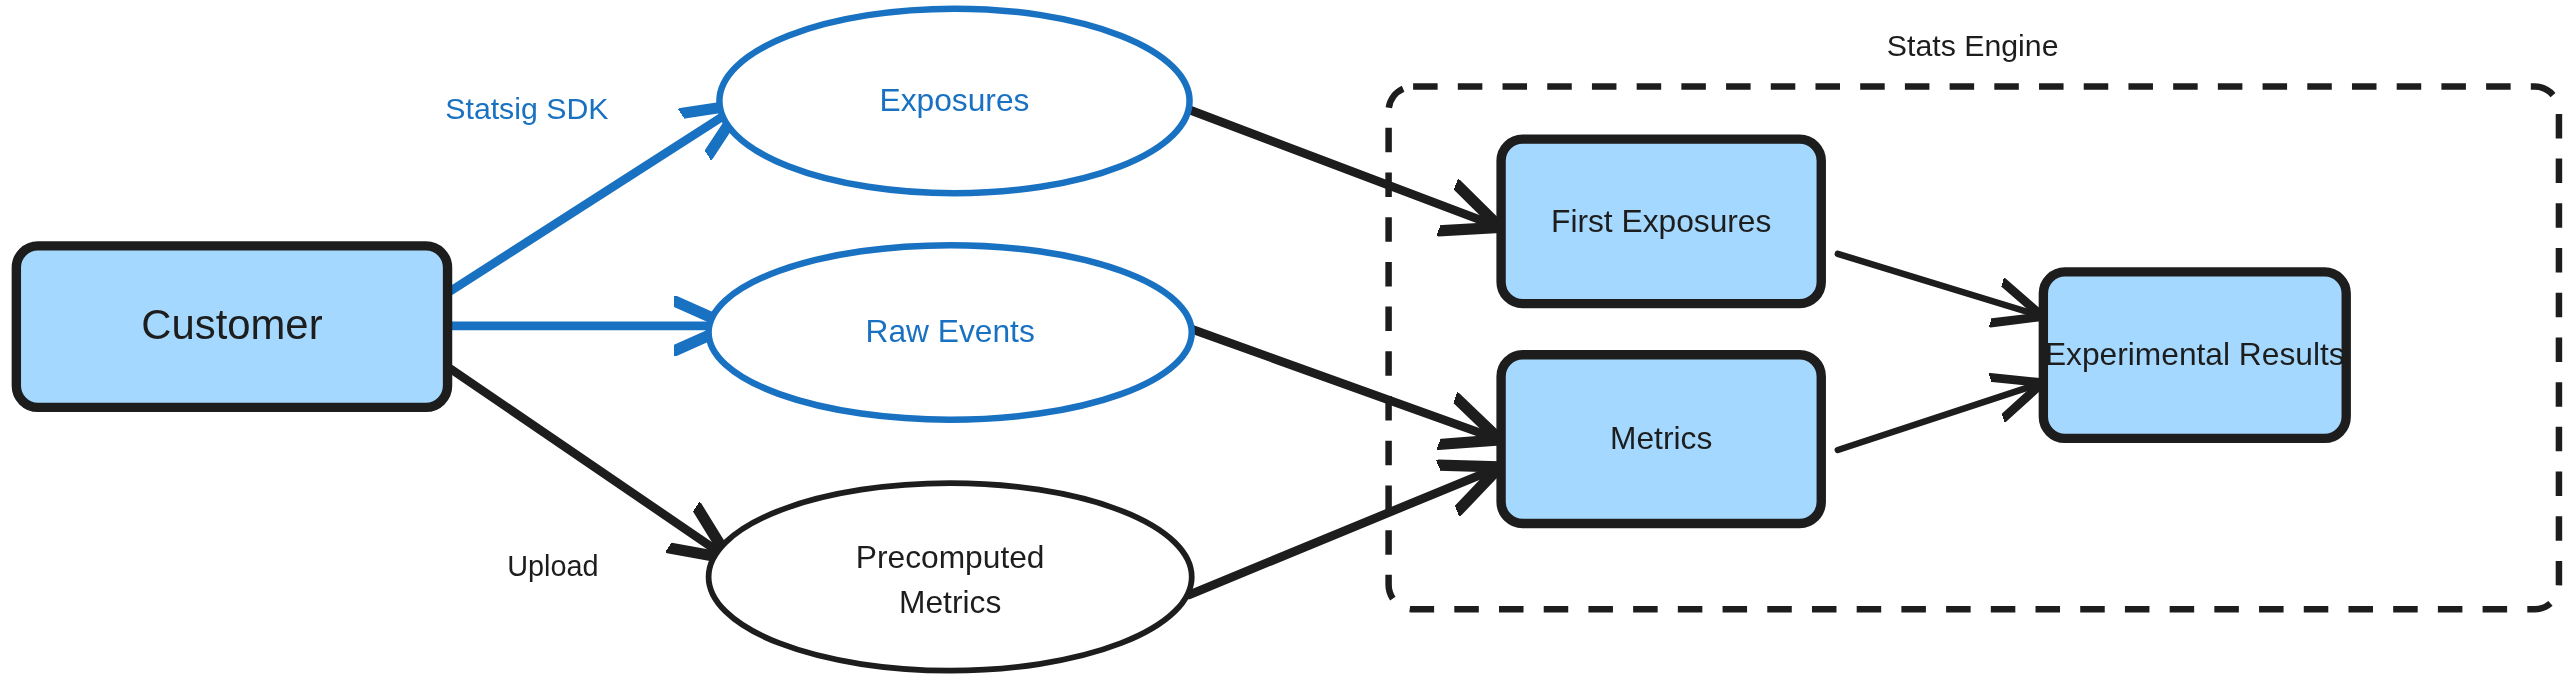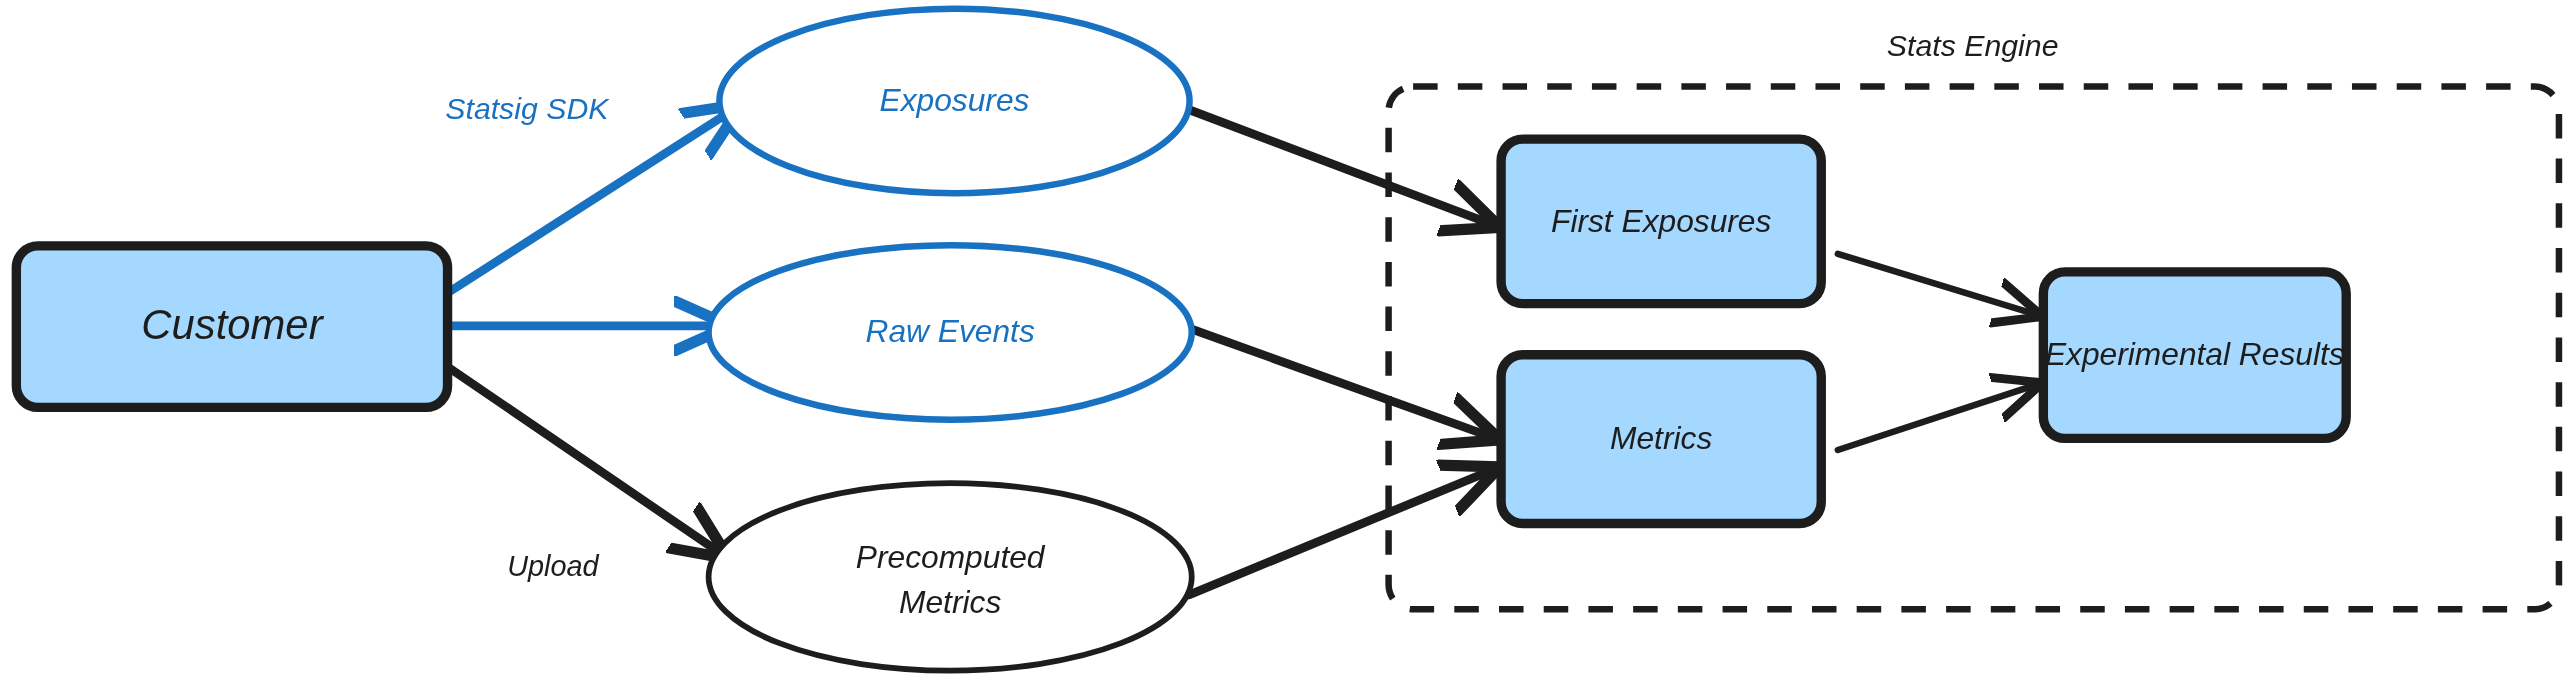--- a/index.html
+++ b/index.html
@@ -12,21 +12,20 @@
     width: 2576px;
     height: 680px;
     overflow: hidden;
     font-family: "Liberation Sans", sans-serif;
   }
   #diagram-root {
     position: relative;
     width: 2576px;
     height: 562px;
     background: #ffffff;
-    font-style: italic;
   }
   svg.diagram-canvas {
     display: block;
     width: 2576px;
     height: 680px;
   }
   .node-shape {
     fill: #a5d8ff;
     stroke: #1d1d1d;
     stroke-width: 13;

